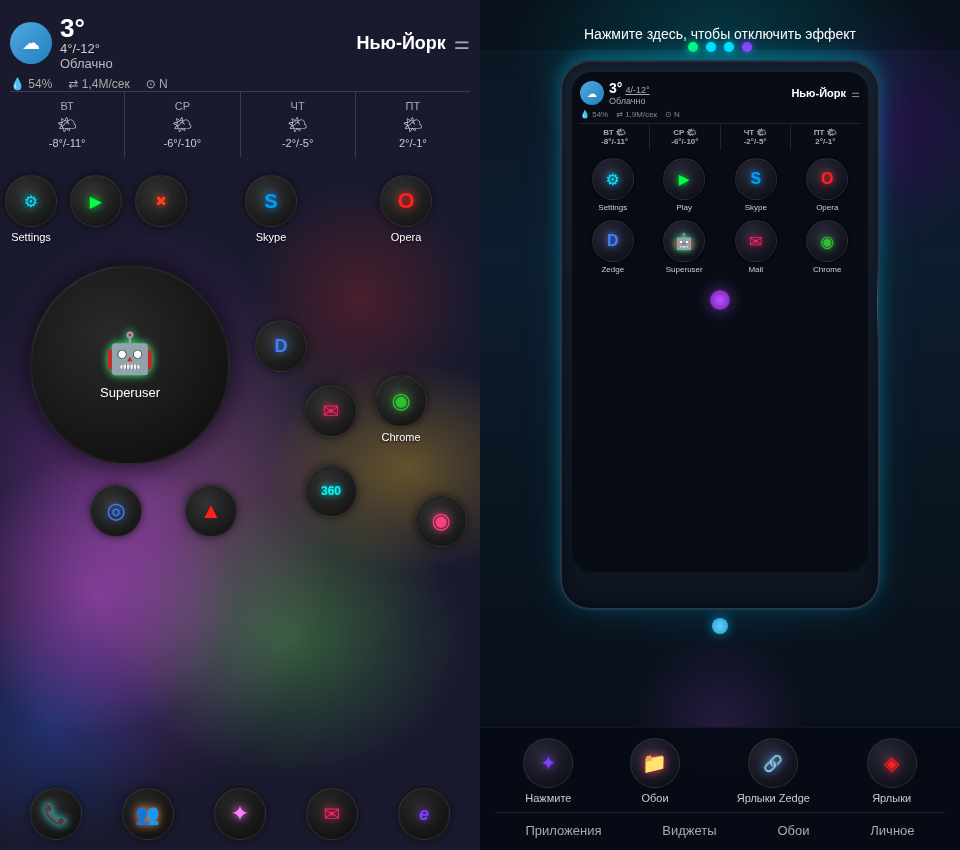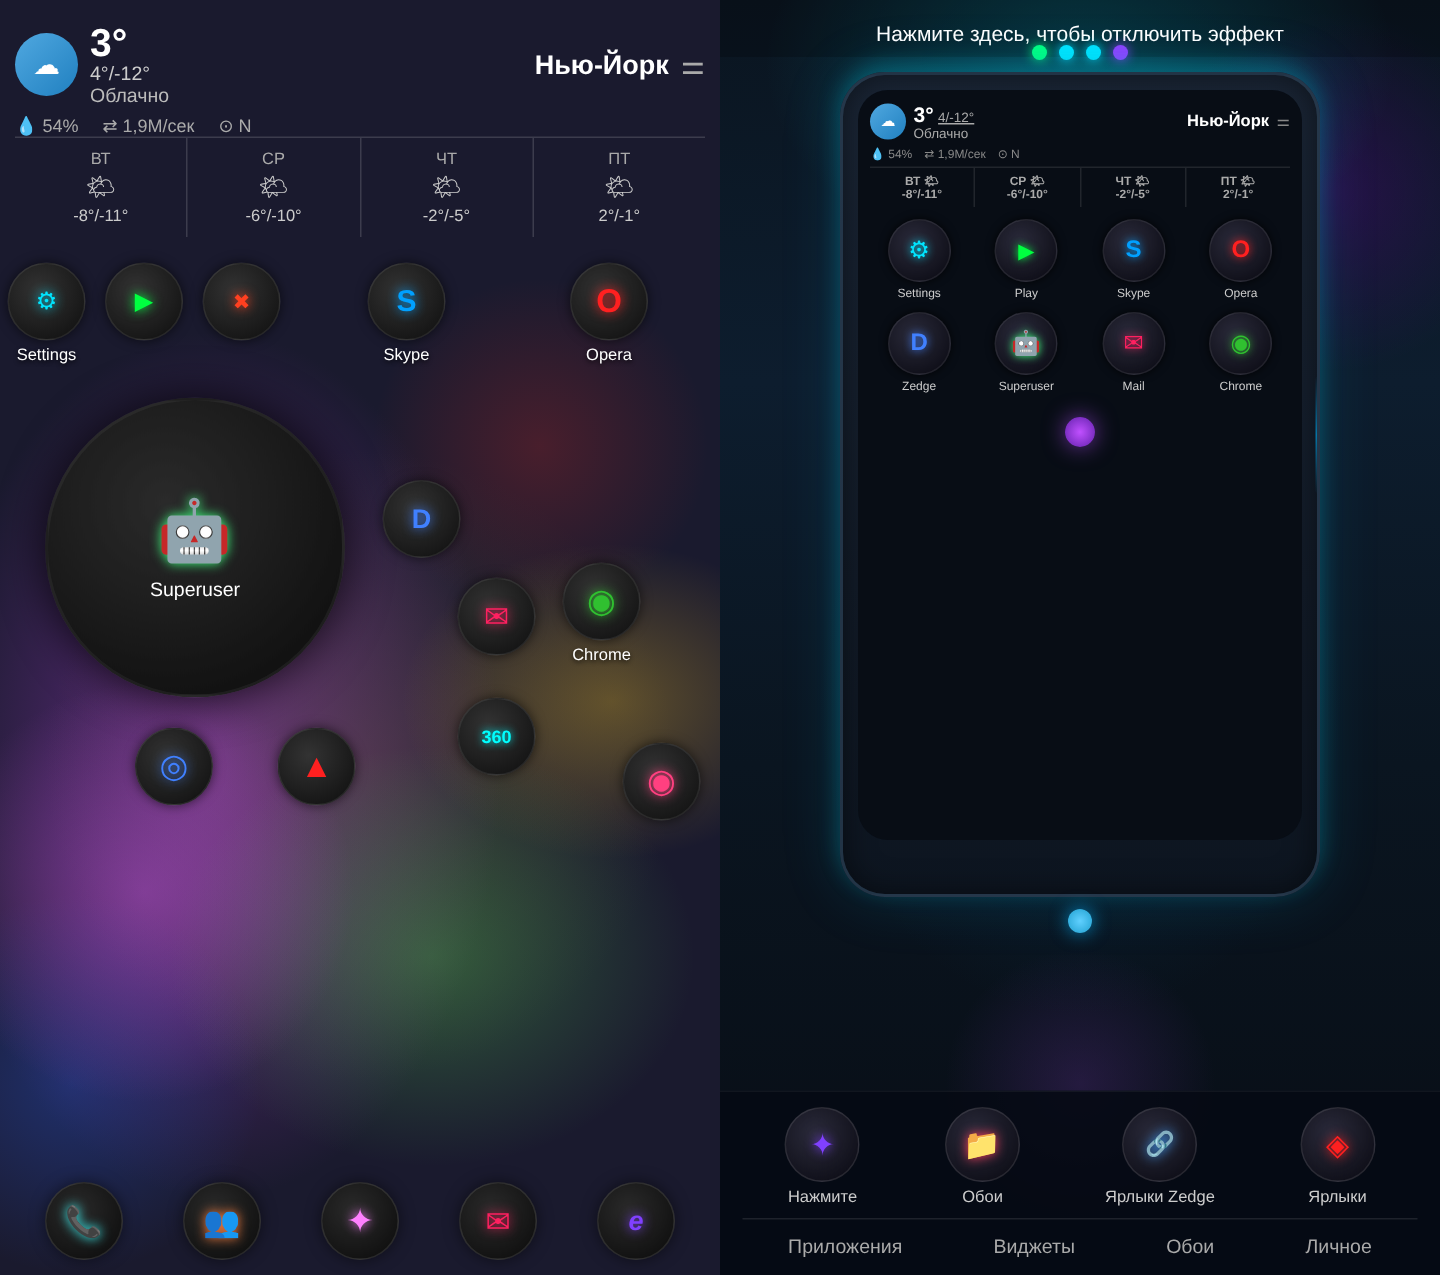--- a/index.html
+++ b/index.html
@@ -262,21 +262,21 @@
       pointer-events: none;
       z-index: 0;
     }
 
     .right-hint {
       position: relative;
       z-index: 2;
       text-align: center;
       color: white;
       font-size: 14px;
-      padding: 14px 20px 8px;
+      padding: 26px 20px 8px;
       background: rgba(0,0,0,0.2);
     }
 
     
     .phone-mockup {
       position: relative;
       z-index: 2;
       flex: 1;
       display: flex;
       flex-direction: column;
@@ -548,21 +548,21 @@
           <span class="weather-desc">Облачно</span>
         </div>
       </div>
       <div class="city-block">
         <span class="city-name">Нью-Йорк</span>
         <span class="sliders-icon">⚌</span>
       </div>
     </div>
     <div class="weather-stats">
       <span>💧 <span>54%</span></span>
-      <span>⇄ <span>1,9M/сек</span></span>
+      <span>⇄ <span>1,4M/сек</span></span>
       <span>⊙ <span>N</span></span>
     </div>
     <div class="forecast-row">
       <div class="forecast-day">
         <div class="forecast-day-name">ВТ</div>
         <div class="forecast-icon">🌤</div>
         <div class="forecast-temp">-8°/-11°</div>
       </div>
       <div class="forecast-day">
         <div class="forecast-day-name">СР</div>

